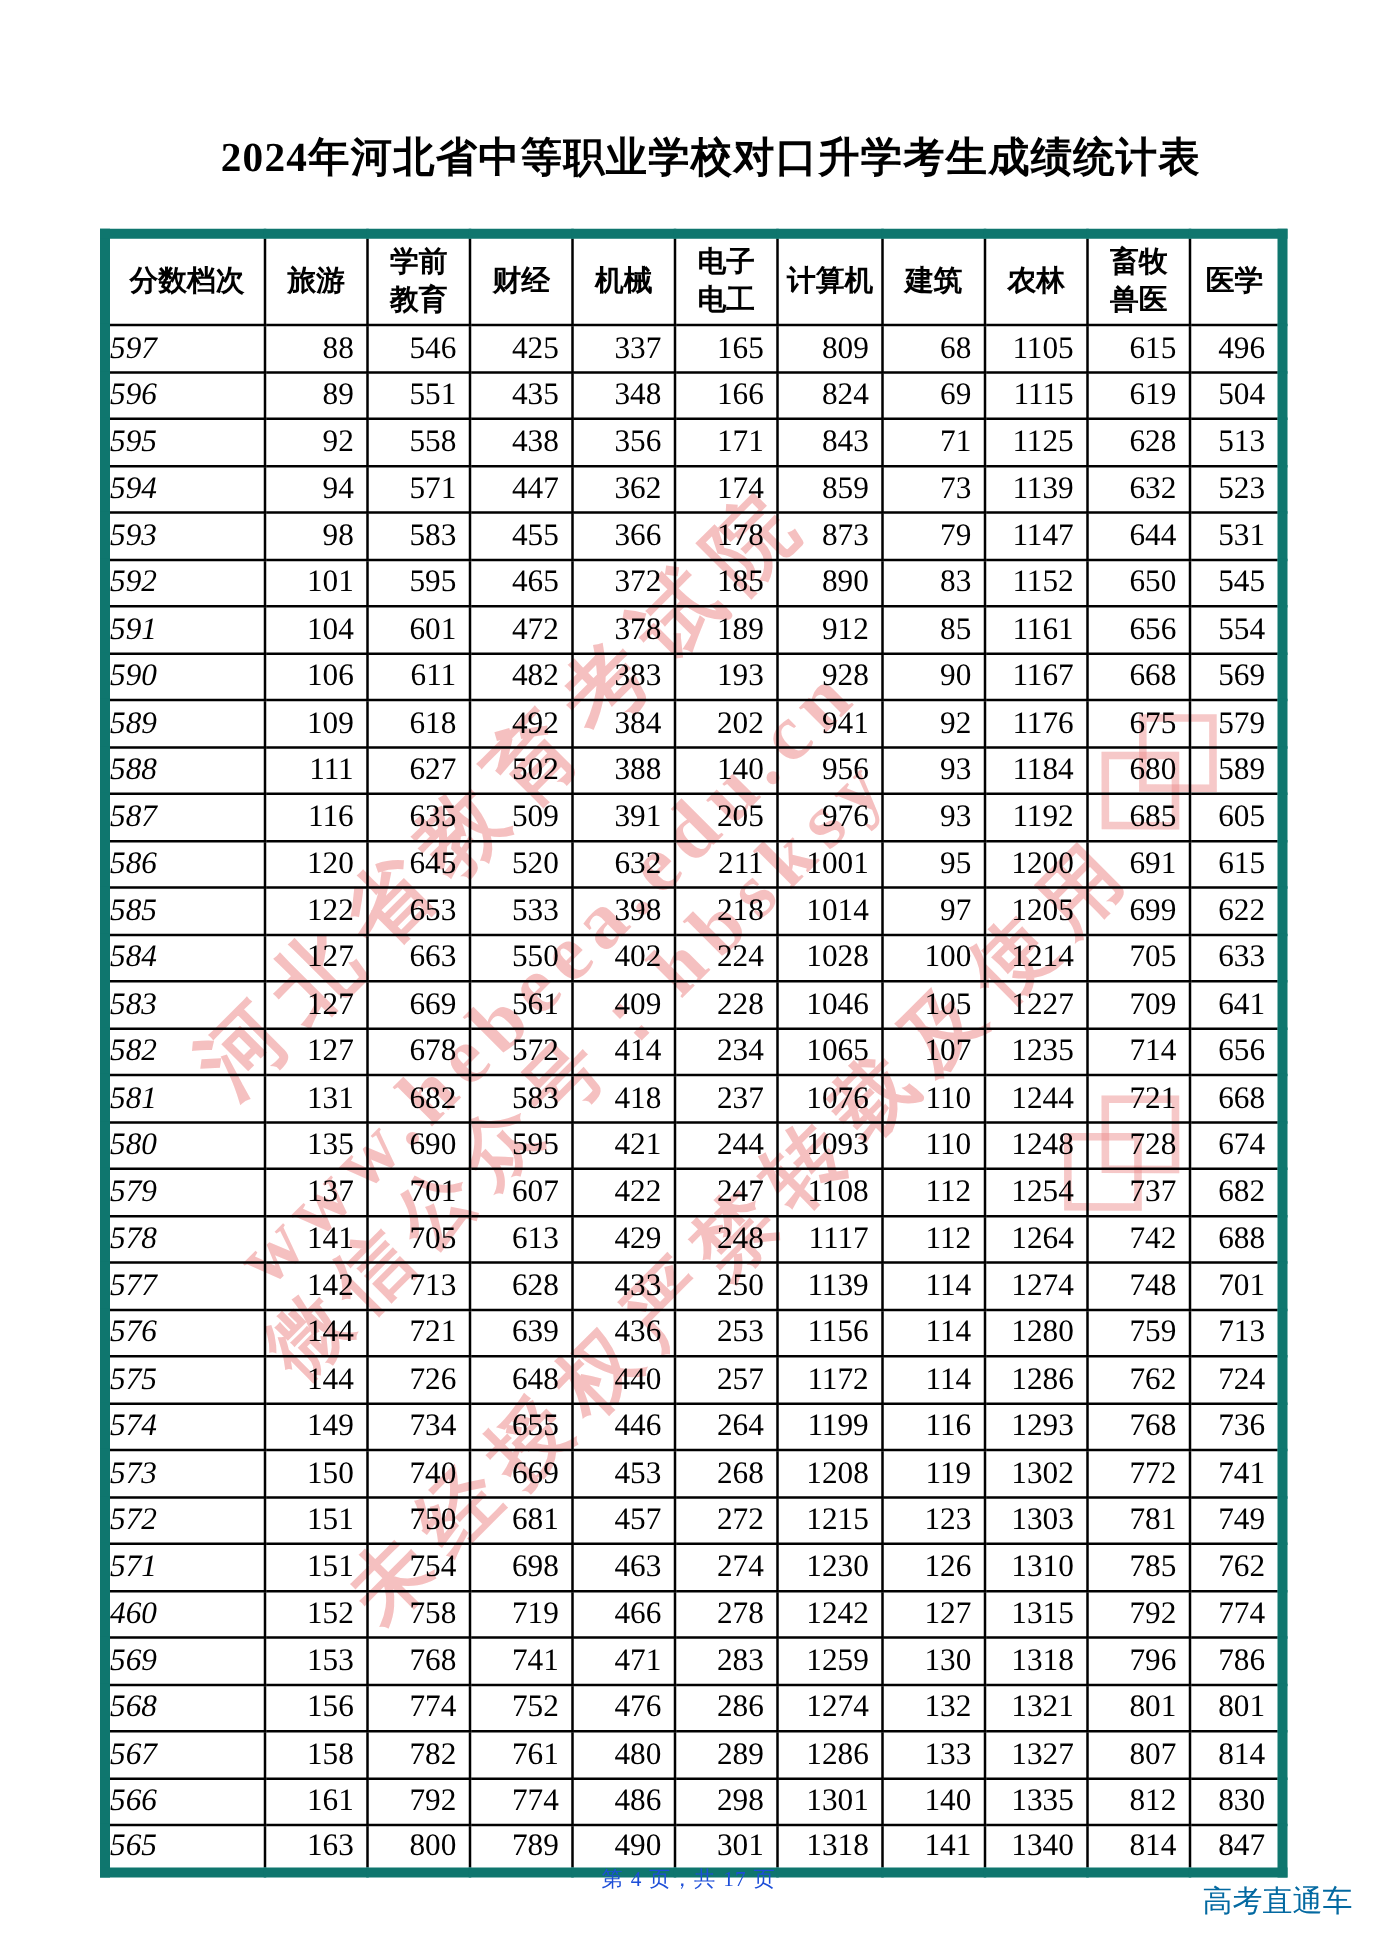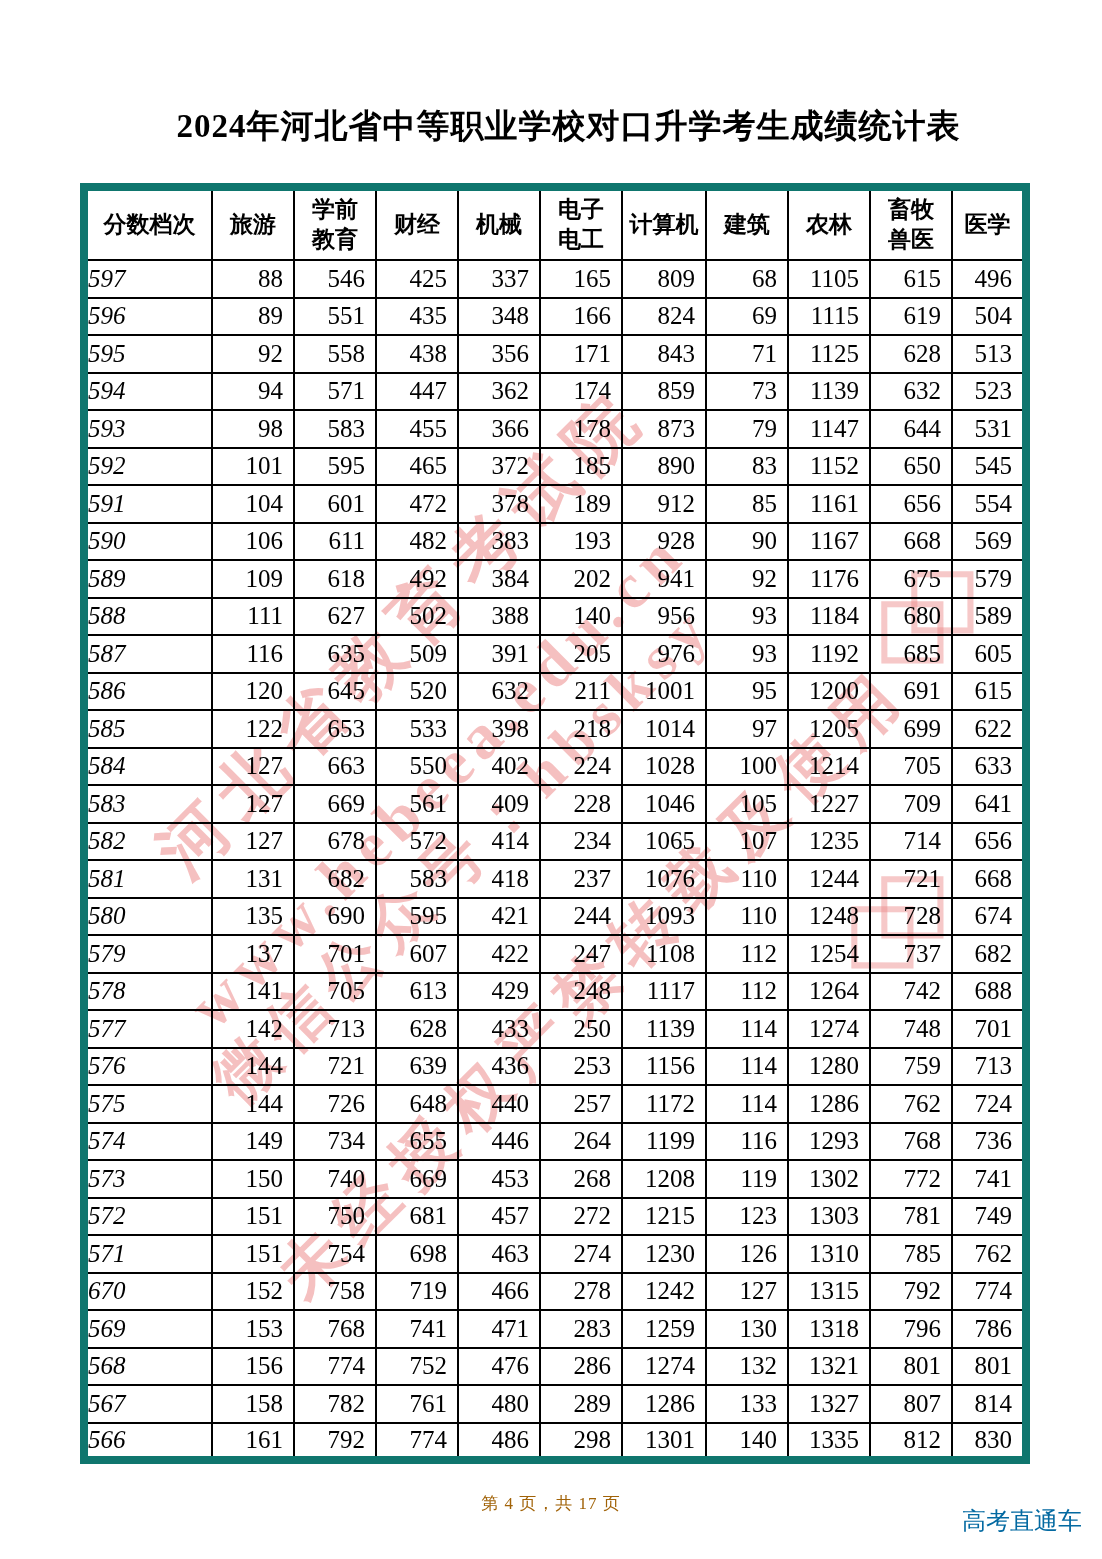--- a/index.html
+++ b/index.html
@@ -89,21 +89,21 @@
   }
   .score-table td.score-col { text-align: left; font-style: italic; }
   .score-table td.num-col { text-align: right; padding-right: 10px; }
 
   
   .footer {
     position: absolute;
     top: 1492px; left: 0; width: 100%;
     text-align: center;
     font-size: 17px;
-    color: #a16207;
+    color: #1d4ed8;
     z-index: 2;
     letter-spacing: 1px;
   }
   .brand {
     position: absolute;
     top: 1505px; left: 962px;
     font-size: 24px;
     color: #0369a1;
     z-index: 2;
     font-family: "Liberation Sans", "DejaVu Sans", sans-serif;
@@ -504,21 +504,21 @@
           <td class="num-col">698</td>
           <td class="num-col">463</td>
           <td class="num-col">274</td>
           <td class="num-col">1230</td>
           <td class="num-col">126</td>
           <td class="num-col">1310</td>
           <td class="num-col">785</td>
           <td class="num-col">762</td>
         </tr>
         <tr>
-          <td class="score-col">670</td>
+          <td class="score-col">460</td>
           <td class="num-col">152</td>
           <td class="num-col">758</td>
           <td class="num-col">719</td>
           <td class="num-col">466</td>
           <td class="num-col">278</td>
           <td class="num-col">1242</td>
           <td class="num-col">127</td>
           <td class="num-col">1315</td>
           <td class="num-col">792</td>
           <td class="num-col">774</td>
@@ -568,19 +568,32 @@
           <td class="num-col">792</td>
           <td class="num-col">774</td>
           <td class="num-col">486</td>
           <td class="num-col">298</td>
           <td class="num-col">1301</td>
           <td class="num-col">140</td>
           <td class="num-col">1335</td>
           <td class="num-col">812</td>
           <td class="num-col">830</td>
         </tr>
+        <tr>
+          <td class="score-col">565</td>
+          <td class="num-col">163</td>
+          <td class="num-col">800</td>
+          <td class="num-col">789</td>
+          <td class="num-col">490</td>
+          <td class="num-col">301</td>
+          <td class="num-col">1318</td>
+          <td class="num-col">141</td>
+          <td class="num-col">1340</td>
+          <td class="num-col">814</td>
+          <td class="num-col">847</td>
+        </tr>
       </tbody>
   </table>
 
   <div class="footer">第 4 页，共 17 页</div>
   <div class="brand">高考直通车</div>
 
 </div>
 
 </body></html>

